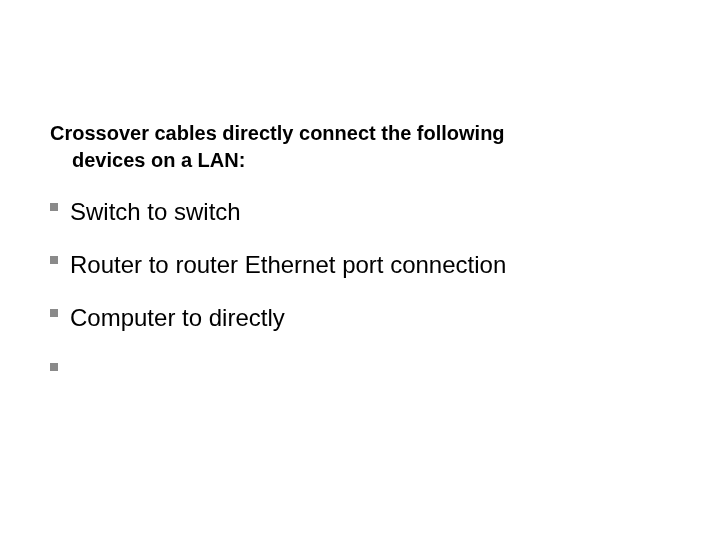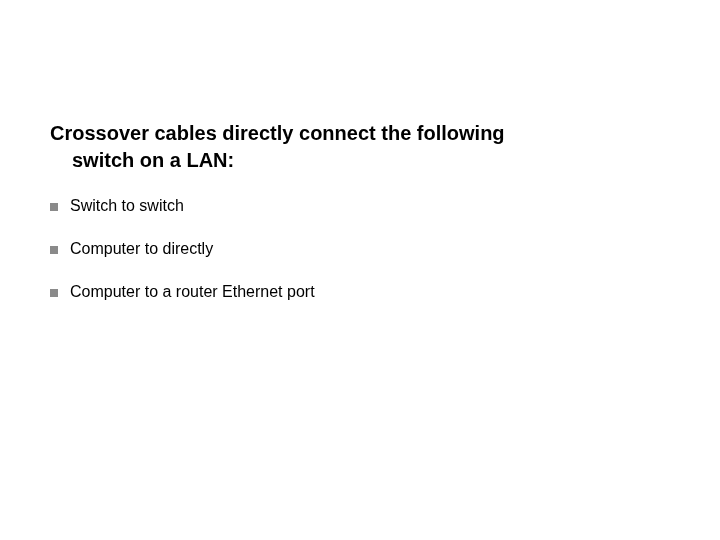--- a/index.html
+++ b/index.html
@@ -27,53 +27,56 @@
   .heading .line2 {
     display: block;
     padding-left: 22px;
   }
   ul.bullets {
     list-style: none;
     margin: 0;
     padding: 0;
   }
   ul.bullets li {
-    font-size: 16px;
+    font-size: 24px;
     line-height: 1.3;
     margin: 0 0 22px 0;
     padding-left: 20px;
     position: relative;
   }
   ul.bullets li .sq {
     position: absolute;
     left: 0;
     top: 7px;
     width: 8px;
     height: 8px;
     background: #8a8a8a;
   }
 </style>
 </head>
 <body>
 
 <div class="slide">
   <p class="heading">
     <span>Crossover cables directly connect the following</span>
-    <span class="line2">switch on a LAN:</span>
+    <span class="line2">devices on a LAN:</span>
   </p>
   <ul class="bullets">
     <li>
       <span class="sq"></span>
       <span>Switch to switch</span>
     </li>
     <li>
       <span class="sq"></span>
     </li>
     <li>
       <span class="sq"></span>
+      <span>Router to router Ethernet port connection</span>
+    </li>
+    <li>
+      <span class="sq"></span>
       <span>Computer to directly</span>
     </li>
     <li>
       <span class="sq"></span>
-      <span>Computer to a router Ethernet port</span>
     </li>
   </ul>
 </div>
 
 </body></html>

